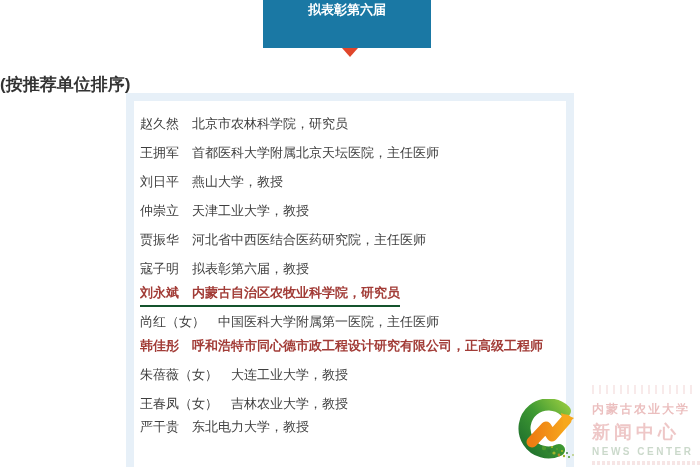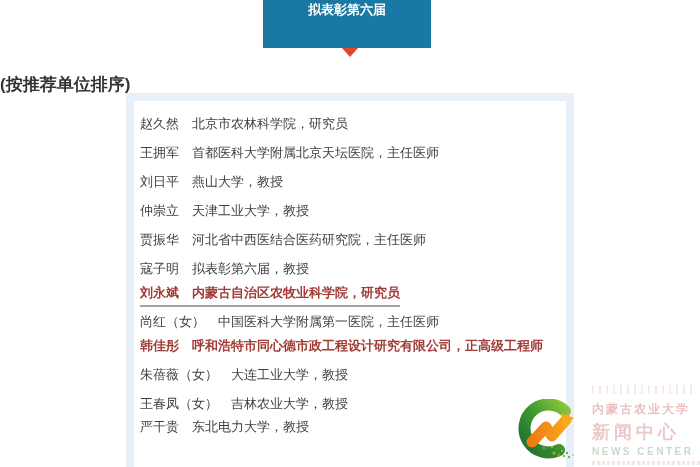--- a/index.html
+++ b/index.html
@@ -36,21 +36,21 @@
   .rows{padding:8px 0 0 6px;}
   .row{
     line-height:29px;height:29px;font-size:13px;color:#3f3f3f;
     white-space:nowrap;overflow:hidden;
   }
   .row .name{margin-right:13px;}
   .row.hl{color:#a23c37;font-weight:bold;}
   .row.tight{margin-top:-5px;}
   .row.tight2{margin-top:-6px;}
   .row-inner{display:inline-block;line-height:17px;}
-  .row-inner.u-line{border-bottom:2px solid #a3a3a3;padding-bottom:4px;}
+  .row-inner.u-line{border-bottom:2px solid #14532d;padding-bottom:4px;}
   
   .logo{position:absolute;left:516px;top:399px;z-index:5;}
   
   .wm-text{
     position:absolute;left:592px;top:385px;width:160px;z-index:4;
     text-align:left;white-space:nowrap;
   }
   .wm-mongolian{
     height:9px;width:104px;margin-bottom:7px;opacity:.18;
     background:repeating-linear-gradient(90deg,#d98a8a 0 2px,transparent 2px 7px);

